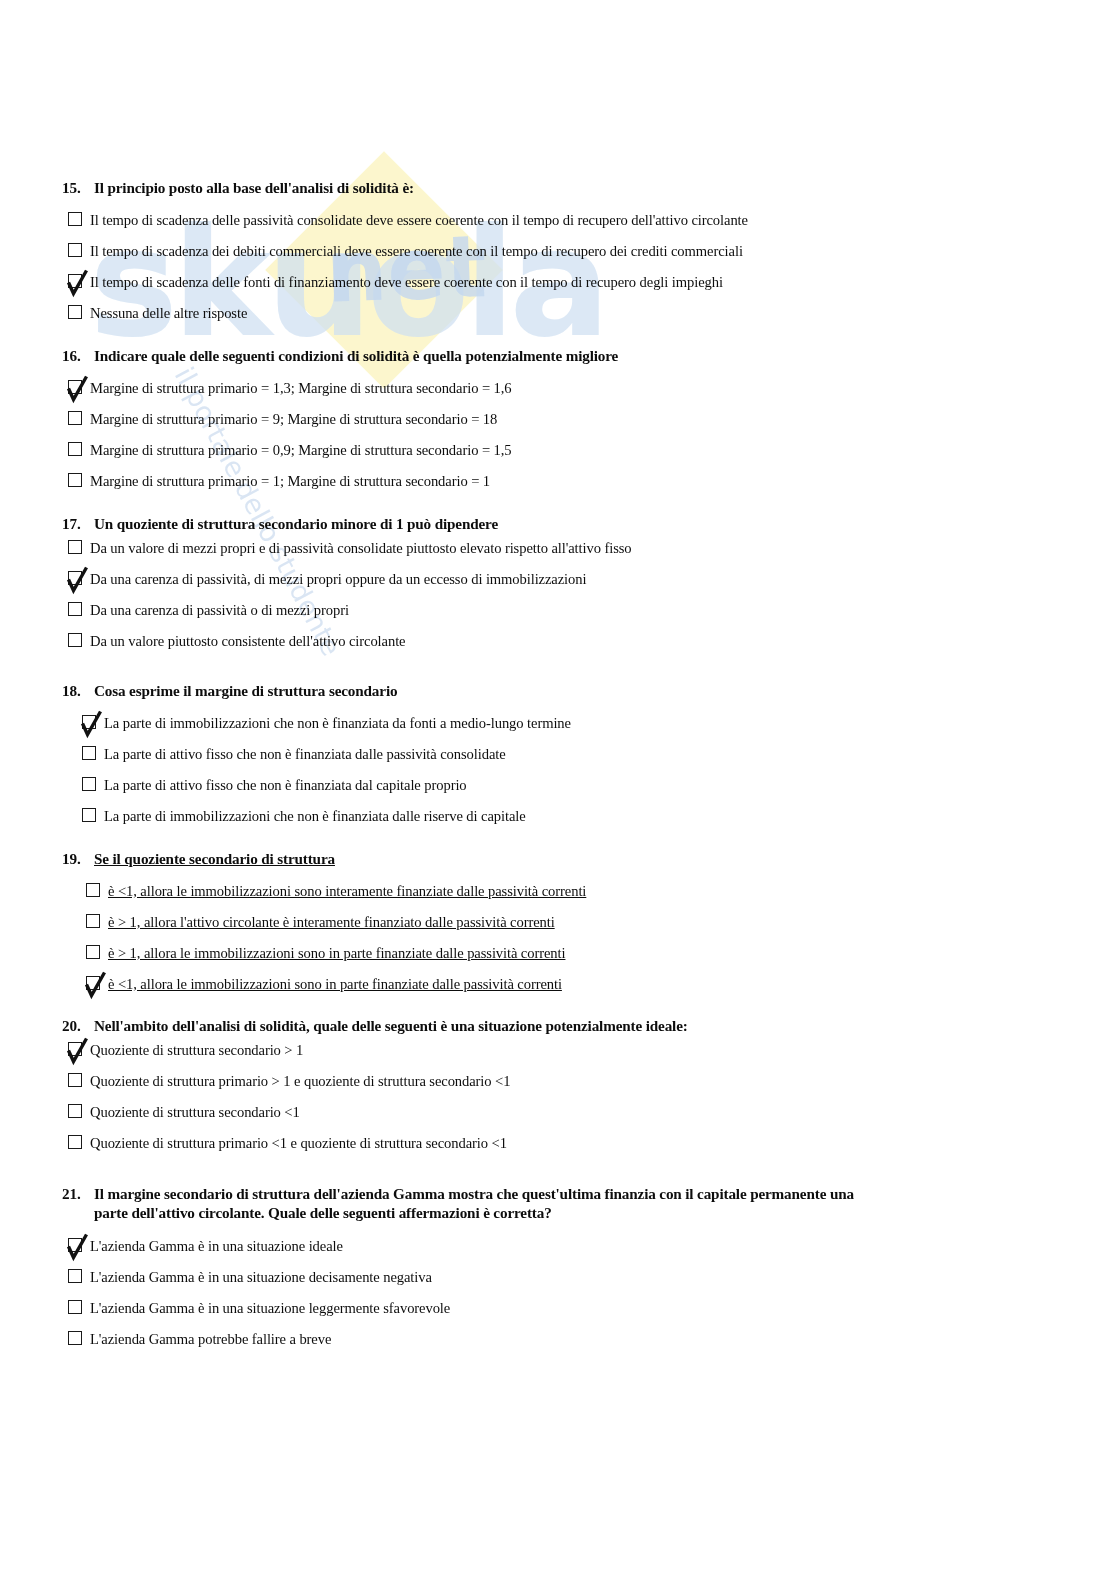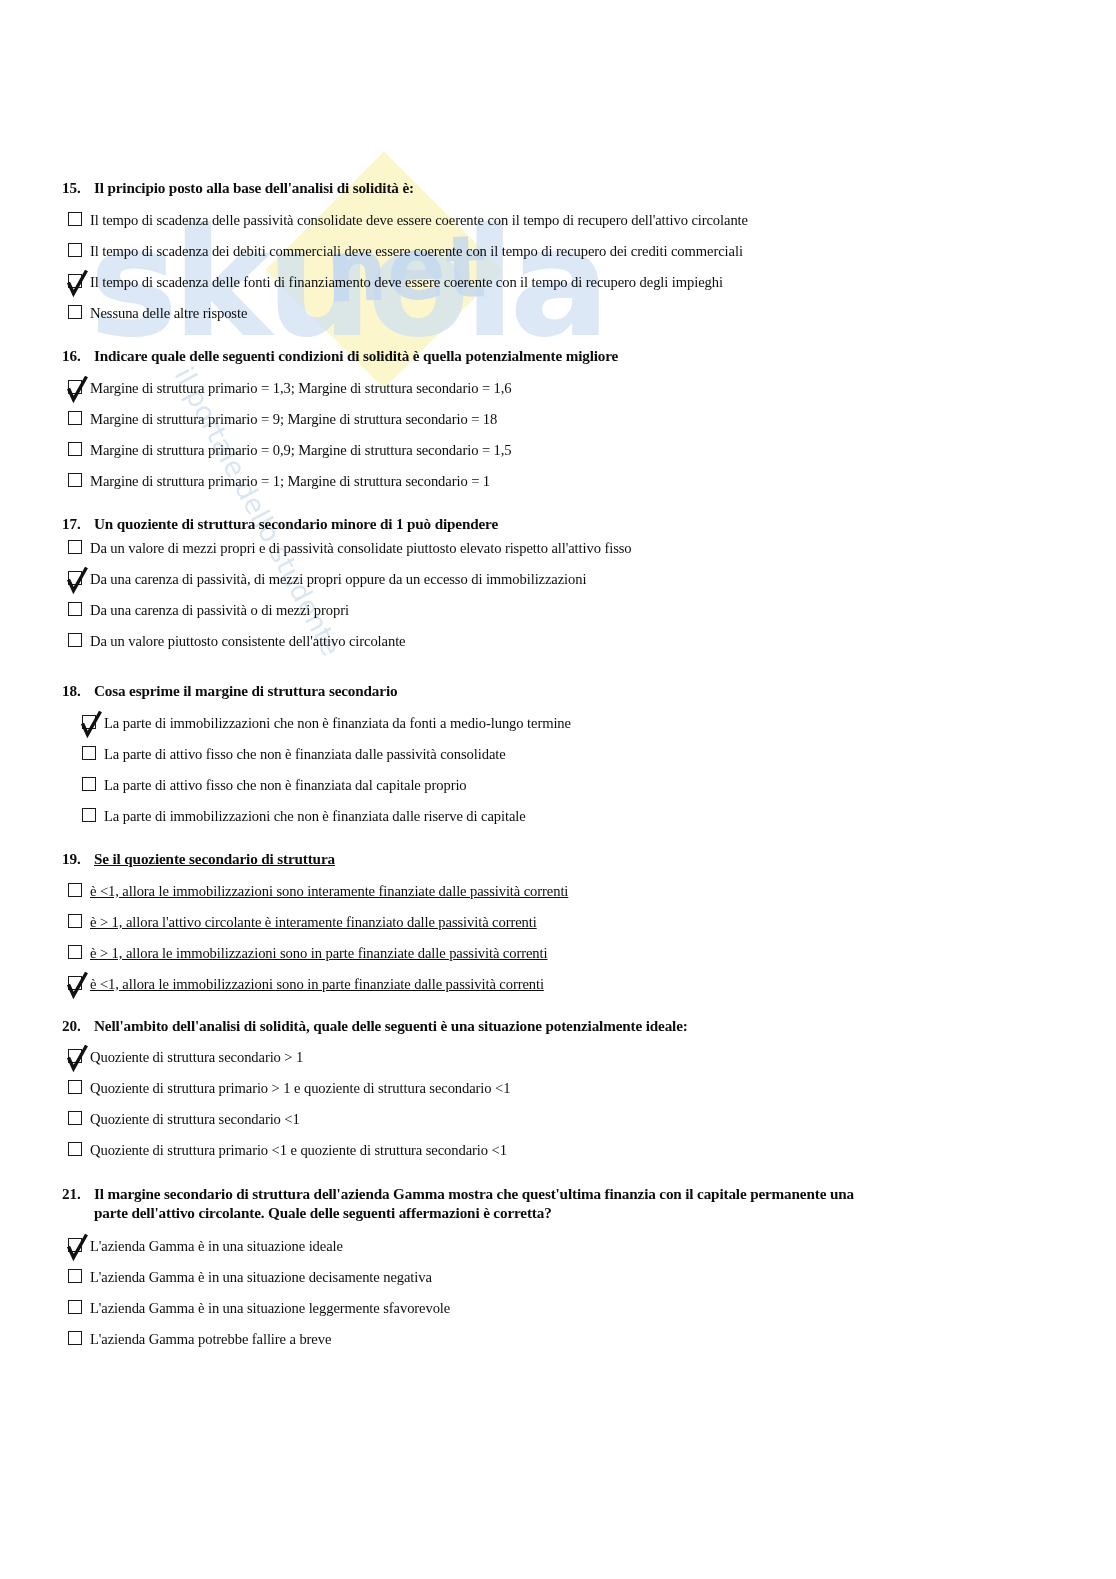--- a/index.html
+++ b/index.html
@@ -203,37 +203,37 @@
           <div class="option"><span class="cbox"></span><span>La parte di attivo fisso che non è finanziata dalle passività consolidate</span></div>
           <div class="option"><span class="cbox"></span><span>La parte di attivo fisso che non è finanziata dal capitale proprio</span></div>
           <div class="option"><span class="cbox"></span><span>La parte di immobilizzazioni che non è finanziata dalle riserve di capitale</span></div>
         </div>
       </div>
       <div class="question-block" style="top: 849px; text-decoration: underline;">
         <div class="q-head">
           <span class="q-num">19.</span>
           <span class="q-title">Se il quoziente secondario di struttura</span>
         </div>
-        <div style="margin-top: 8px;">
+        <div style="margin-top: 8px; margin-left: 18px;">
           <div class="option"><span class="cbox"></span><span>è &lt;1, allora le immobilizzazioni sono interamente finanziate dalle passività correnti</span></div>
           <div class="option"><span class="cbox"></span><span>è &gt; 1, allora l'attivo circolante è interamente finanziato dalle passività correnti</span></div>
           <div class="option"><span class="cbox"></span><span>è &gt; 1, allora le immobilizzazioni sono in parte finanziate dalle passività correnti</span></div>
           <div class="option"><span class="cbox">
               <svg width="26" height="28" viewBox="0 0 26 28">
                 <path d="M3.5 14.5 L8.5 25.5 L21.5 2.5" stroke="#111111" stroke-width="3.4" fill="none" stroke-linecap="butt" stroke-linejoin="miter"></path>
               </svg>
             </span><span>è &lt;1, allora le immobilizzazioni sono in parte finanziate dalle passività correnti</span></div>
         </div>
       </div>
       <div class="question-block" style="top: 1016px;">
         <div class="q-head">
           <span class="q-num">20.</span>
           <span class="q-title">Nell'ambito dell'analisi di solidità, quale delle seguenti è una situazione potenzialmente ideale:</span>
         </div>
-        <div style="margin-top: 7px;">
+        <div style="margin-top: 0;">
           <div class="option"><span class="cbox">
               <svg width="26" height="28" viewBox="0 0 26 28">
                 <path d="M3.5 14.5 L8.5 25.5 L21.5 2.5" stroke="#111111" stroke-width="3.4" fill="none" stroke-linecap="butt" stroke-linejoin="miter"></path>
               </svg>
             </span><span>Quoziente di struttura secondario &gt; 1</span></div>
           <div class="option"><span class="cbox"></span><span>Quoziente di struttura primario &gt; 1 e quoziente di struttura secondario &lt;1</span></div>
           <div class="option"><span class="cbox"></span><span>Quoziente di struttura secondario &lt;1</span></div>
           <div class="option"><span class="cbox"></span><span>Quoziente di struttura primario &lt;1 e quoziente di struttura secondario &lt;1</span></div>
         </div>
       </div>

